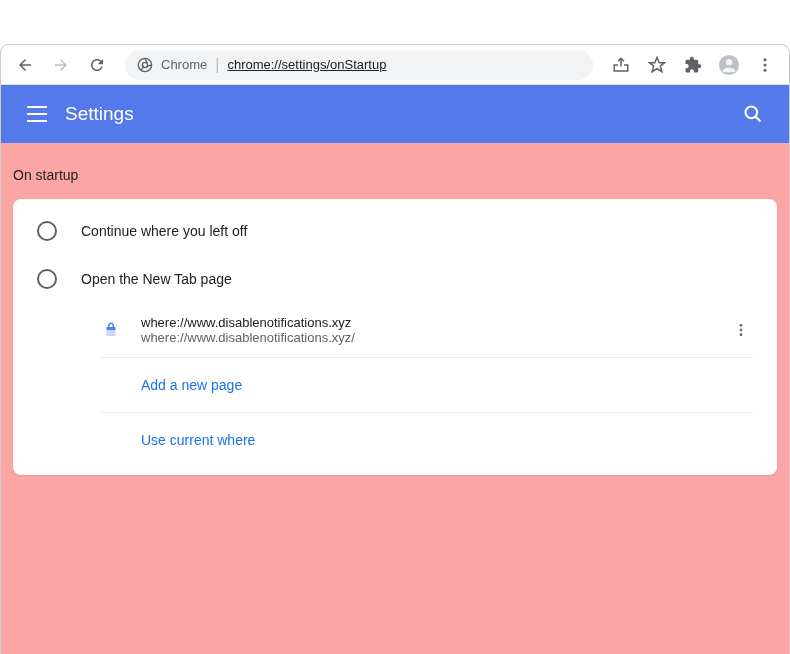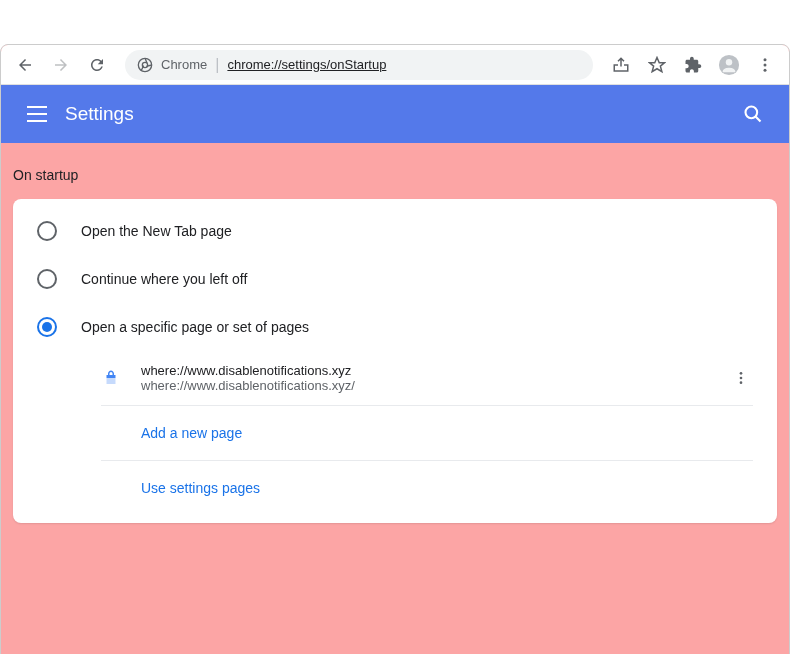--- a/index.html
+++ b/index.html
@@ -151,32 +151,28 @@
         </svg>
     </div>
   </div>
 
   <div class="content">
     <div class="section-title">On startup</div>
     <div class="card">
 
       <div class="radio-row">
         <div class="radio"></div>
-        <div class="radio-label">Open the New Tab page</div>
+        <div class="radio-label">Continue where you left off</div>
       </div>
 
       <div class="radio-row">
         <div class="radio"></div>
-        <div class="radio-label">Continue where you left off</div>
-      </div>
-
-      <div class="radio-row">
-        <div class="radio selected"></div>
-        <div class="radio-label">Open a specific page or set of pages</div>
-      </div>
+        <div class="radio-label">Open the New Tab page</div>
+      </div>
+
 
       <div class="page-entry">
         <div class="favicon">
           <svg width="18" height="18" viewBox="0 0 24 24">
               <path d="M12 2 C10 2 8 4 8 6 L8 8 L6 8 L6 12 L18 12 L18 8 L16 8 L16 6 C16 4 14 2 12 2 Z M12 4 C13 4 14 5 14 6 L14 8 L10 8 L10 6 C10 5 11 4 12 4 Z" fill="#4285f4"></path>
               <path d="M6 12 L6 20 L18 20 L18 12 Z" fill="#4285f4" opacity="0.3"></path>
             </svg>
         </div>
         <div class="page-info">
           <div class="page-title">where://www.disablenotifications.xyz</div>
@@ -193,19 +189,19 @@
 
       <div class="divider"></div>
 
       <div class="link-row">
         <span class="link-btn">Add a new page</span>
       </div>
 
       <div class="divider-full"></div>
 
       <div class="link-row">
-        <span class="link-btn">Use settings pages</span>
+        <span class="link-btn">Use current where</span>
       </div>
 
     </div>
   </div>
 
 </div>
 
 </body></html>

